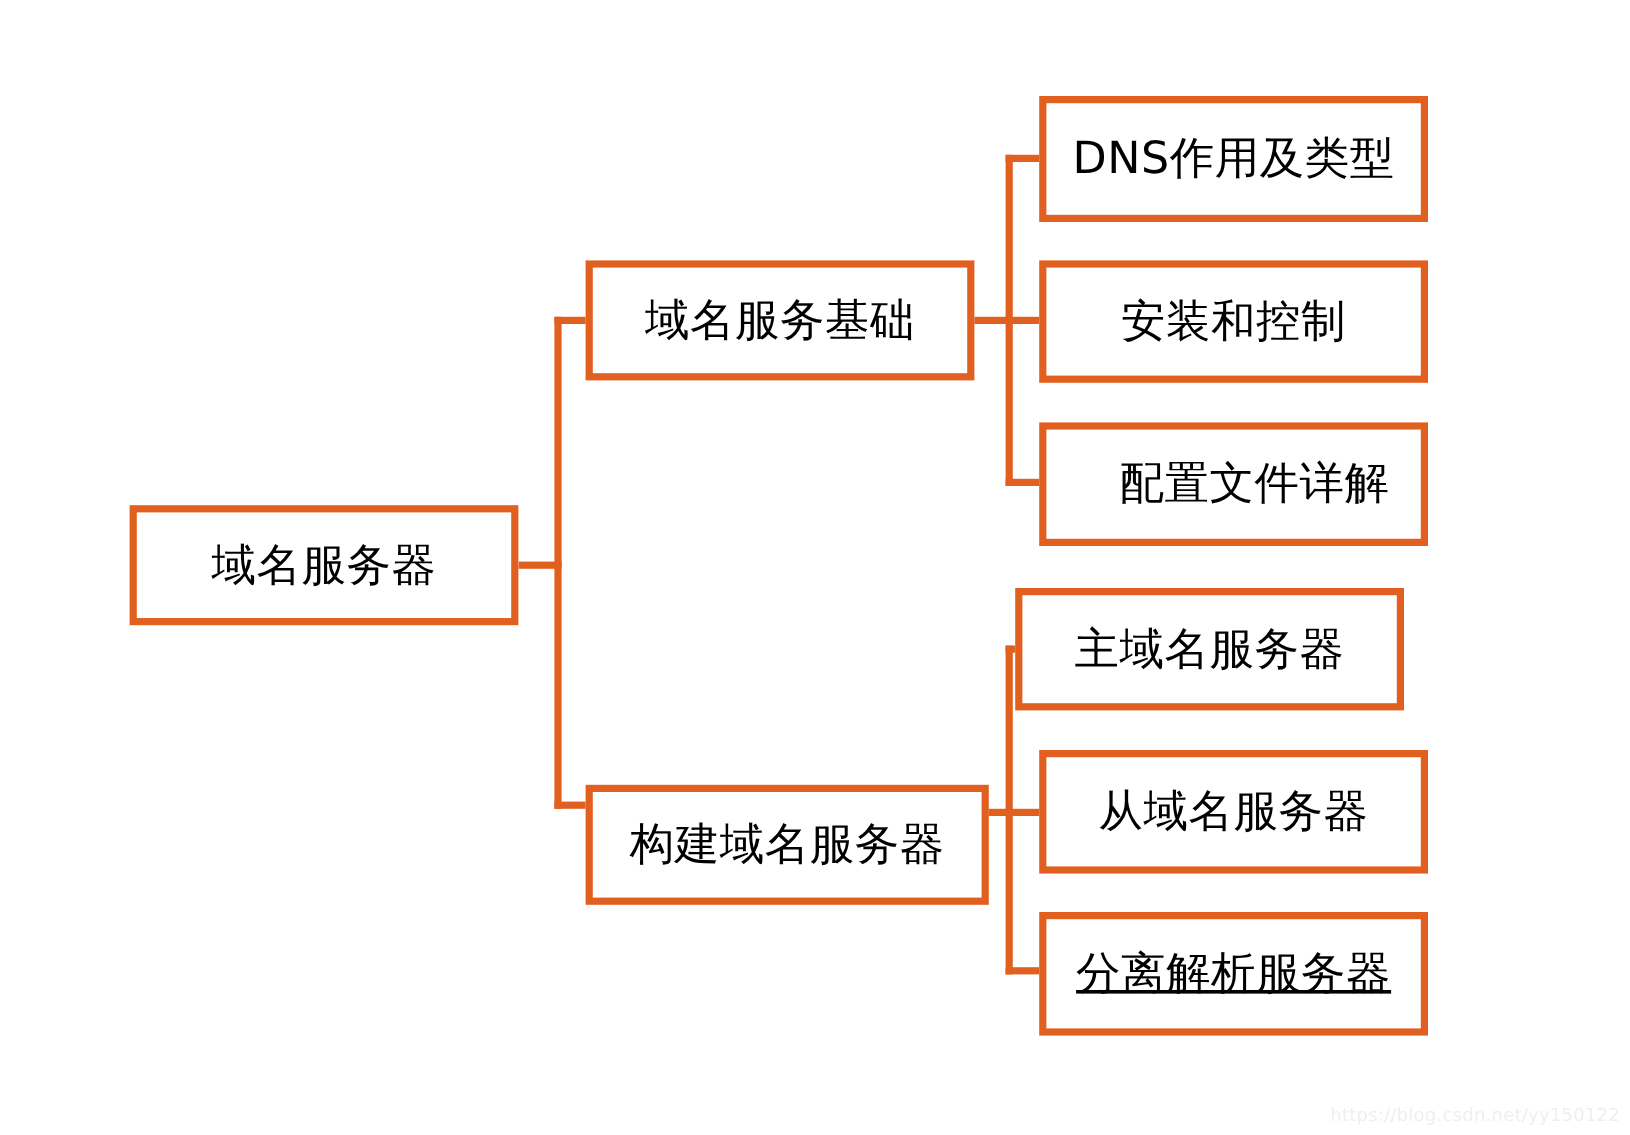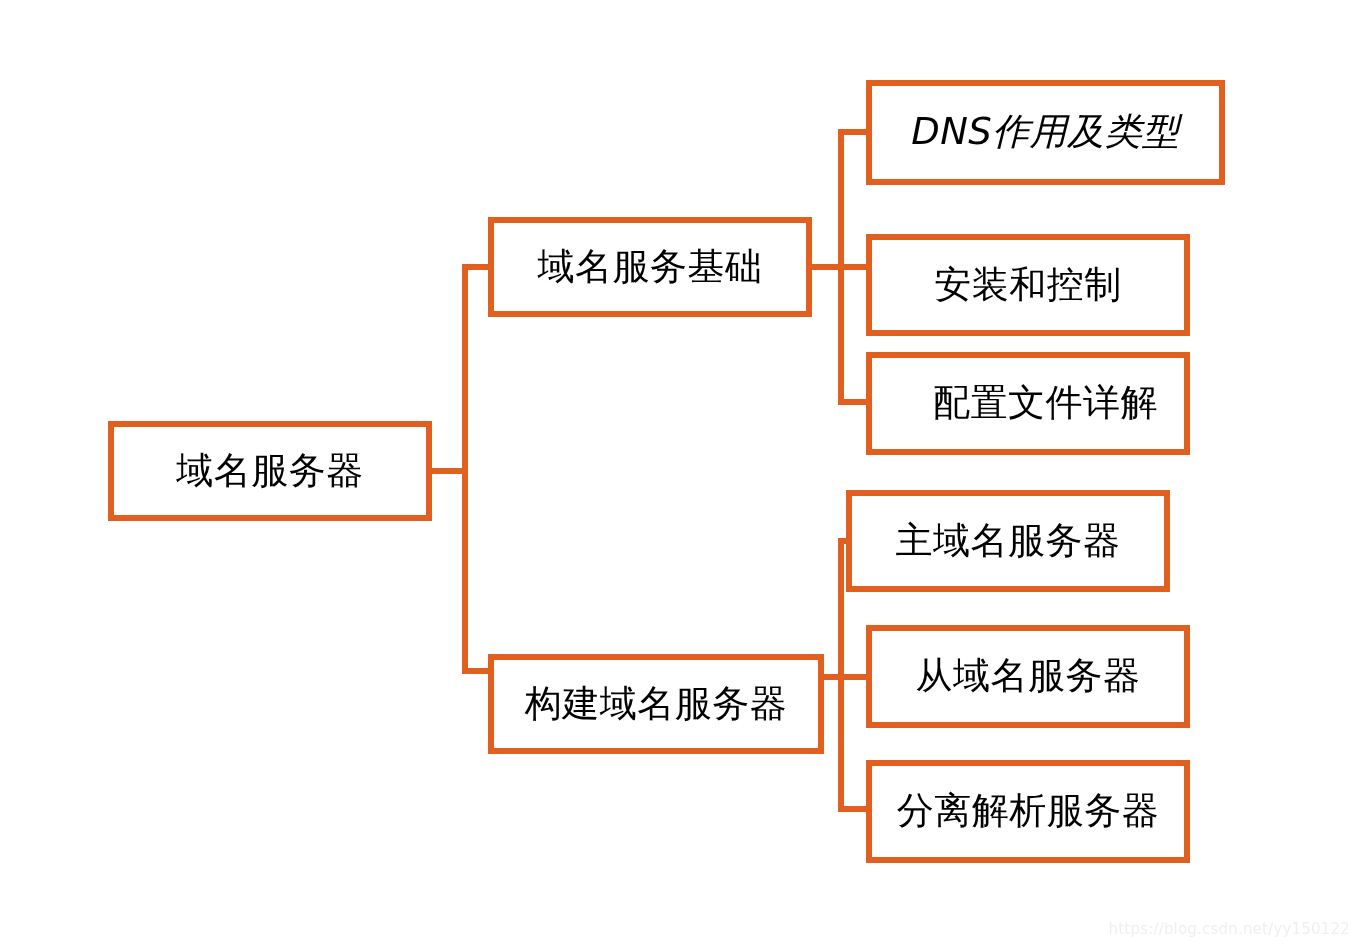--- a/index.html
+++ b/index.html
@@ -32,21 +32,21 @@
     font-size: 37px;
     line-height: 1.1;
     letter-spacing: 0.5px;
     white-space: nowrap;
     font-weight: 400;
   }
   
   #node-root   { left: 108px; top: 421px; width: 324px; height: 100px; }
   #node-l2-0   { left: 488px; top: 217px; width: 324px; height: 100px; }
   #node-l2-1   { left: 488px; top: 654px; width: 336px; height: 100px; justify-content: center; }
-  #node-l3-0   { left: 866px; top:  80px; width: 359px; height: 105px; font-style: italic; }
+  #node-l3-0   { left: 866px; top:  80px; width: 324px; height: 105px; }
   #node-l3-1   { left: 866px; top: 217px; width: 324px; height: 102px; }
   #node-l3-2   { left: 866px; top: 352px; width: 324px; height: 103px; }
   #node-l3-3   { left: 846px; top: 490px; width: 324px; height: 102px; }
   #node-l3-4   { left: 866px; top: 625px; width: 324px; height: 103px; }
   #node-l3-5   { left: 866px; top: 760px; width: 324px; height: 103px; }
 
   
   .conn {
     position: absolute;
     background: #e2601f;
@@ -115,31 +115,31 @@
   <div class="node" id="node-l2-0" style="border-color: rgb(226, 96, 31);">
     <span class="node-label">域名服务基础</span>
   </div>
   <div class="node" id="node-l2-1" style="border-color: rgb(226, 96, 31);">
     <span class="node-label">构建域名服务器</span>
   </div>
 
   <div class="node" id="node-l3-0" style="border-color: rgb(226, 96, 31);">
     <span class="node-label">DNS作用及类型</span>
   </div>
-  <div class="node" id="node-l3-1" style="border-color: rgb(226, 96, 31); margin-top: 17px;">
+  <div class="node" id="node-l3-1" style="border-color: rgb(226, 96, 31);">
     <span class="node-label">安装和控制</span>
   </div>
   <div class="node" id="node-l3-2" style="border-color: rgb(226, 96, 31); padding-left: 35px;">
     <span class="node-label">配置文件详解</span>
   </div>
 
   <div class="node" id="node-l3-3" style="border-color: rgb(226, 96, 31);">
     <span class="node-label">主域名服务器</span>
   </div>
   <div class="node" id="node-l3-4" style="border-color: rgb(226, 96, 31);">
     <span class="node-label">从域名服务器</span>
   </div>
-  <div class="node" id="node-l3-5" style="border-color: rgb(226, 96, 31);">
+  <div class="node" id="node-l3-5" style="border-color: rgb(226, 96, 31); text-decoration: underline;">
     <span class="node-label">分离解析服务器</span>
   </div>
 
   <div id="watermark">https://blog.csdn.net/yy150122</div>
 </div>
 
 </body></html>

